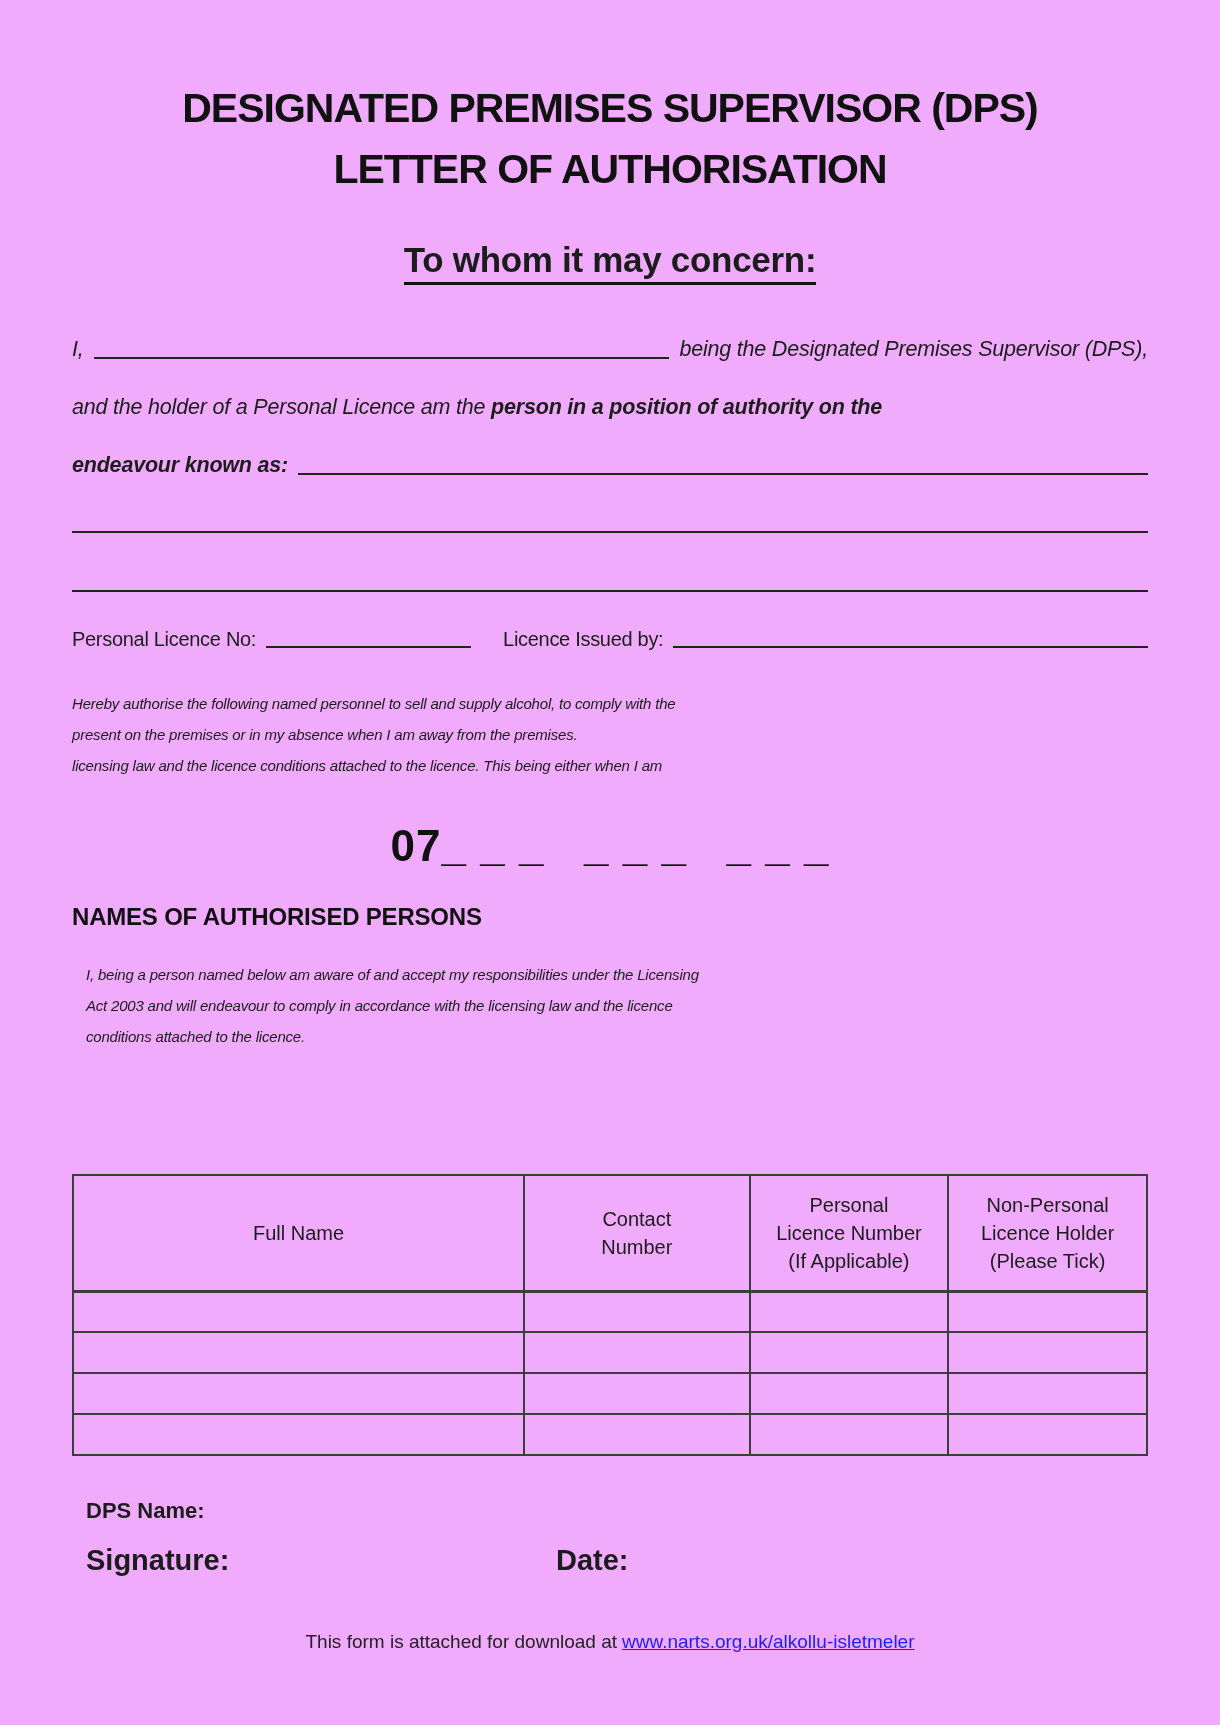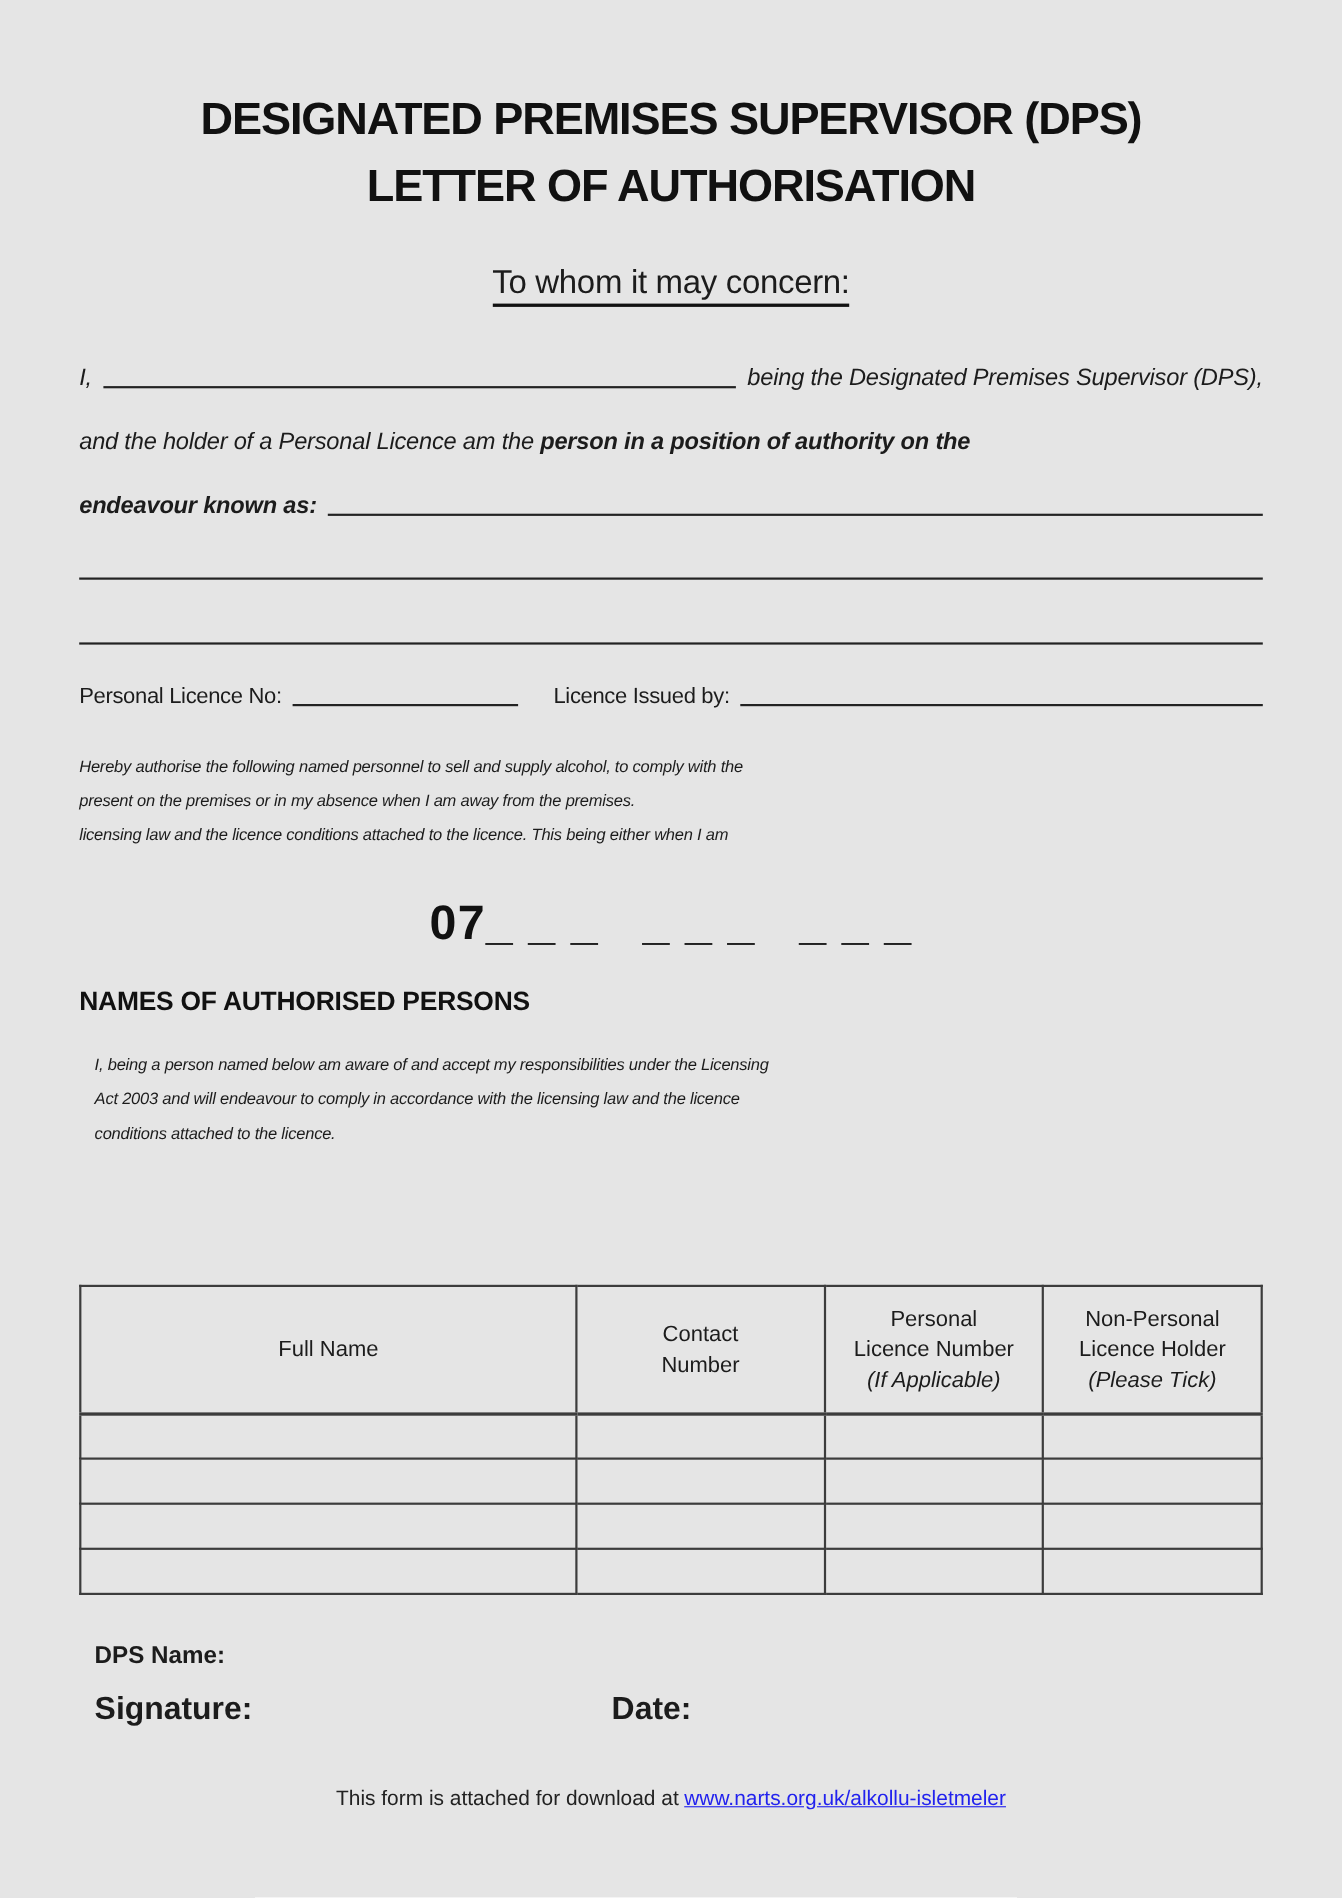--- a/index.html
+++ b/index.html
@@ -1,36 +1,36 @@
 <!DOCTYPE html>
 <html><head>
 <meta charset="utf-8">
 <style>
   * { box-sizing: border-box; }
   html, body { margin: 0; padding: 0; background: #ffffff; }
   .page {
     width: 1220px; height: 1725px;
-    background: #e5e5e5;
+    background: #f0abfc;
     color: #1c1c1c;
     font-family: "Liberation Sans", "DejaVu Sans", sans-serif;
     padding: 88px 72px 0 72px;
     position: relative;
     overflow: hidden;
   }
   
   .doc-title {
     margin: 0; text-align: center;
     font-size: 41px; font-weight: 800; letter-spacing: -1px;
     line-height: 1.0; color: #111;
   }
   .doc-title.second { margin-top: 20px; }
   .salutation-wrap { margin-top: 50px; text-align: center; }
   .salutation {
     display: inline-block;
-    font-size: 30px; font-weight: 400; letter-spacing: -0.3px;
+    font-size: 35px; font-weight: 700; letter-spacing: -0.3px;
     border-bottom: 3px solid #111; padding-bottom: 2px;
   }
   .intro-line {
     display: flex; align-items: flex-end;
     font-size: 21.5px; font-style: italic; line-height: 28px;
     letter-spacing: -0.2px;
   }
   .intro-line.first { margin-top: 50px; }
   .intro-line.plain { display: block; margin-top: 30px; }
   .intro-line.premises { margin-top: 30px; }
@@ -81,21 +81,21 @@
   table.persons th, table.persons td {
     border: 2px solid #3c3c3c;
     font-weight: 400;
   }
   table.persons th {
     height: 116px; vertical-align: middle; text-align: center;
     font-size: 20px; line-height: 28px; border-bottom-width: 3px;
     padding: 4px;
   }
   .th-title { display: block; white-space: pre-line; }
-  .th-note { display: block; font-style: italic; }
+  .th-note { display: block; }
   .th-note:empty { display: none; }
   table.persons td { height: 41px; }
   col.c1 { width: 42%; } col.c2 { width: 21%; }
   col.c3 { width: 18.5%; } col.c4 { width: 18.5%; }
   
   .dps-name { margin-top: 42px; padding-left: 14px;
     font-size: 22px; font-weight: 800; }
   .sig-row { display: flex; margin-top: 20px; padding-left: 14px;
     font-size: 29px; font-weight: 800; }
   .sig-label { width: 470px; }

